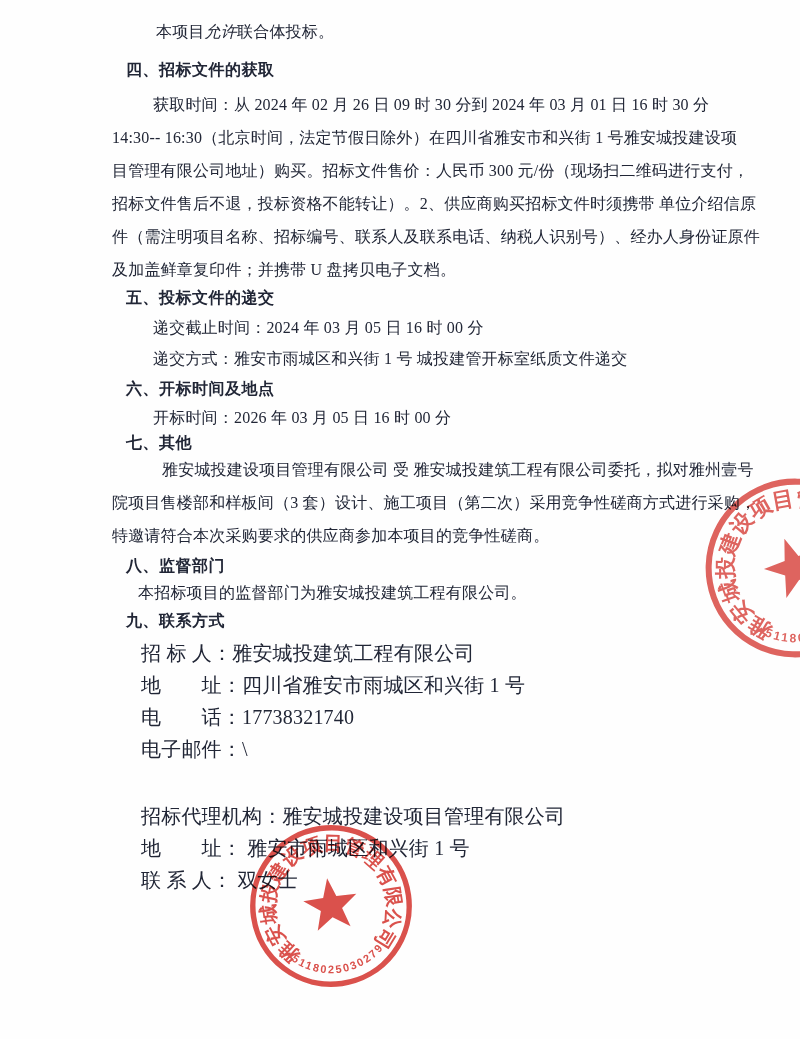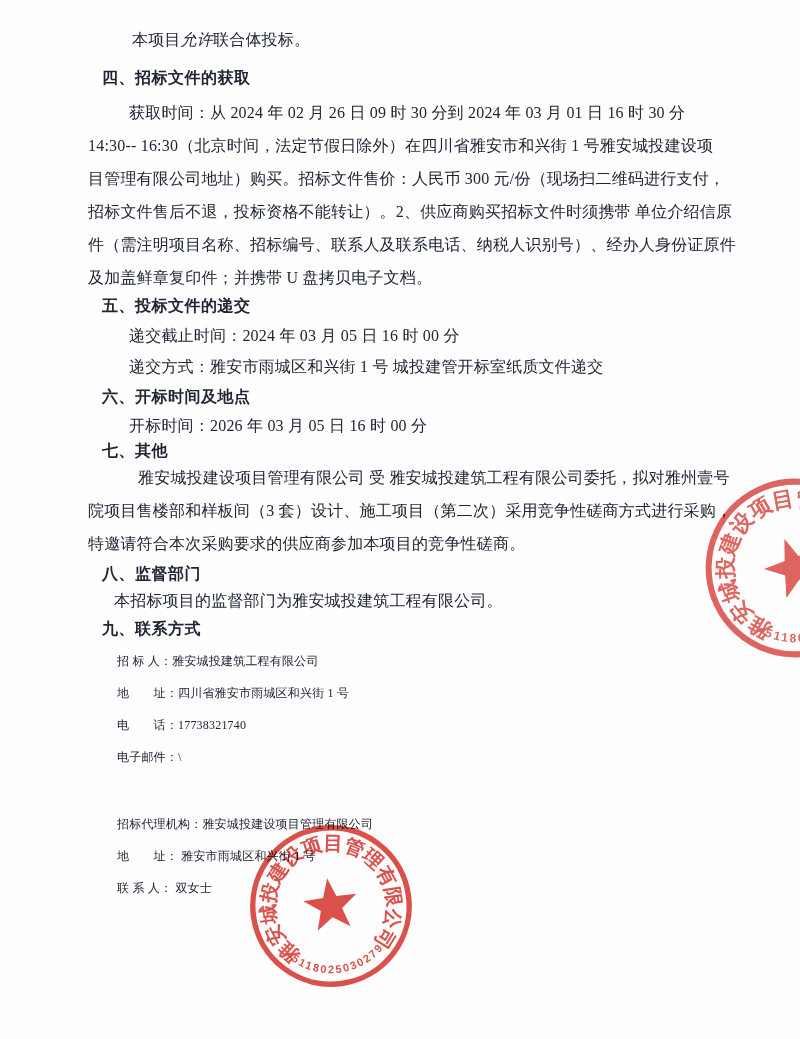--- a/index.html
+++ b/index.html
@@ -6,36 +6,36 @@
   .page {
     position:relative;
     width:800px; height:1039px;
     margin:0 auto;
     background:#fefefe;
     font-family:"Liberation Serif","DejaVu Serif",serif;
     color:#212636;
     overflow:hidden;
   }
   .content {
-    position:absolute; left:88px; top:0; width:640px;
-    padding-top:24px;
+    position:absolute; left:112px; top:0; width:640px;
+    padding-top:16px;
   }
   .ln {
     font-size:16px; line-height:33px; white-space:nowrap;
     letter-spacing:0.2px;
   }
   .hd {
     font-size:16px; line-height:30px; font-weight:bold;
     padding-left:14px; white-space:nowrap; letter-spacing:0.5px;
   }
   .intro   { padding-left:44px; line-height:32px; }
   .ind-lab { padding-left:41px; }
   .ind-par { padding-left:50px; }
   .ind-sm  { padding-left:26px; }
-  .cl      { font-size:12px; line-height:32px; padding-left:29px; white-space:nowrap; letter-spacing:0.2px; }
+  .cl      { font-size:20px; line-height:32px; padding-left:29px; white-space:nowrap; letter-spacing:0.2px; }
   .em-hand { font-style:italic; }
   
   .stamp {
     position:absolute; z-index:3;
     color:var(--stamp-color,#d8423c);
     mix-blend-mode:multiply;
     pointer-events:none;
   }
   .stamp svg { display:block; }
   .stamp-bottom { left:245px; top:820px; width:172px; height:172px; opacity:0.92; transform:rotate(-8deg); }

